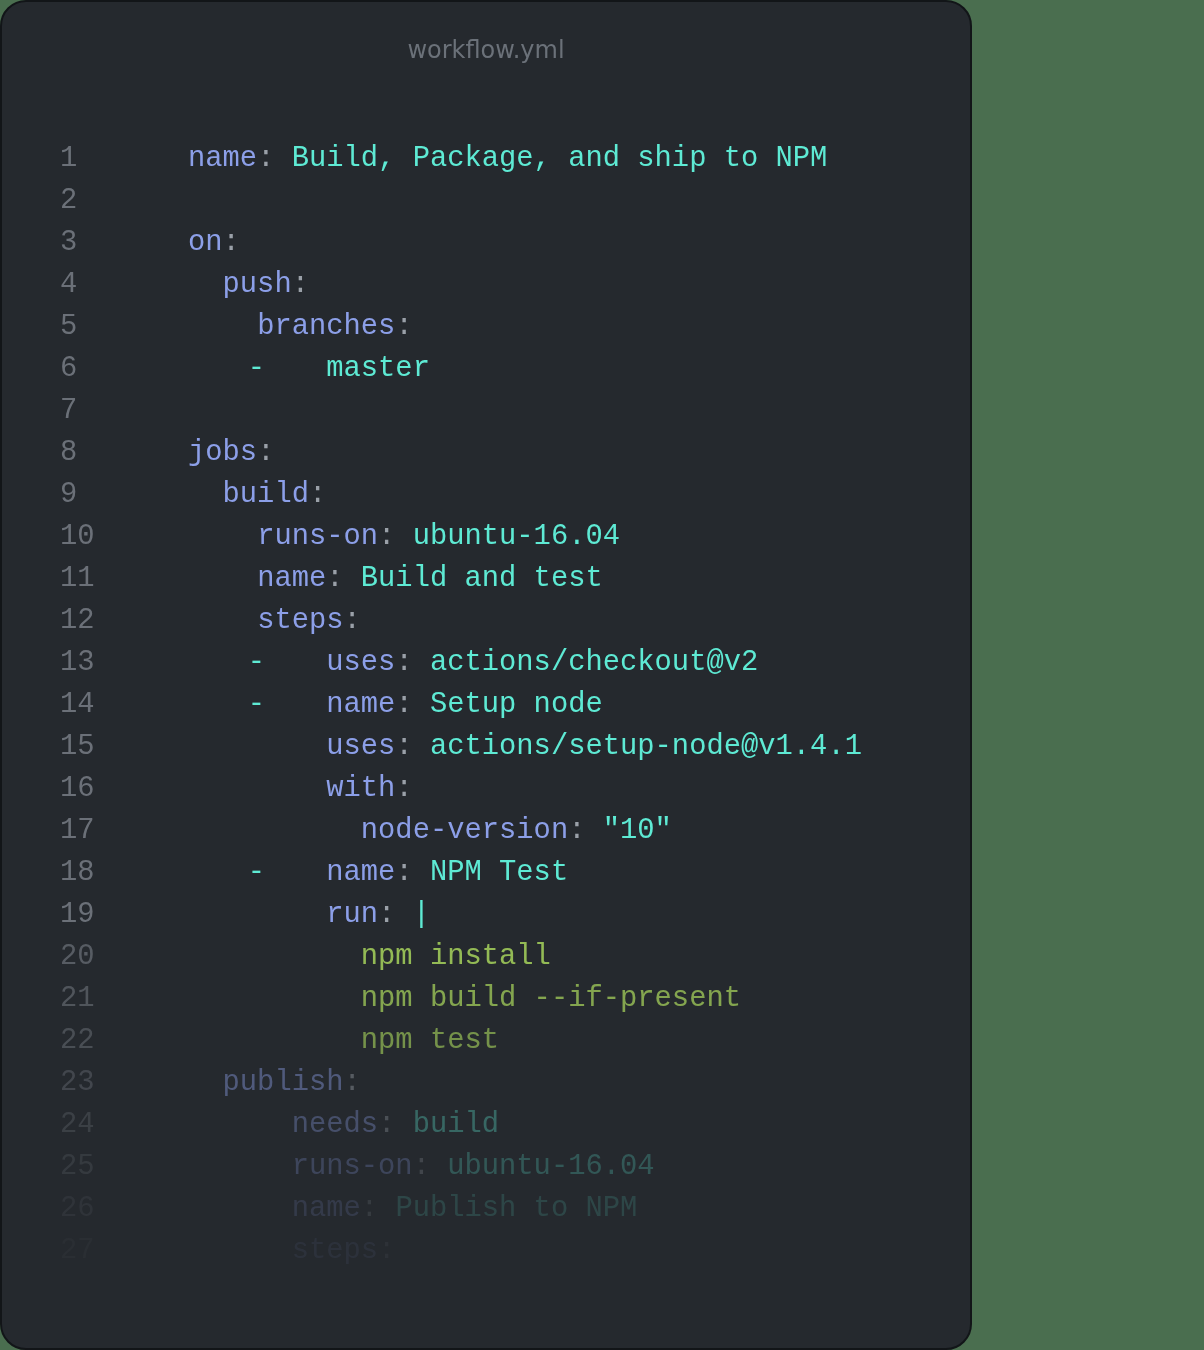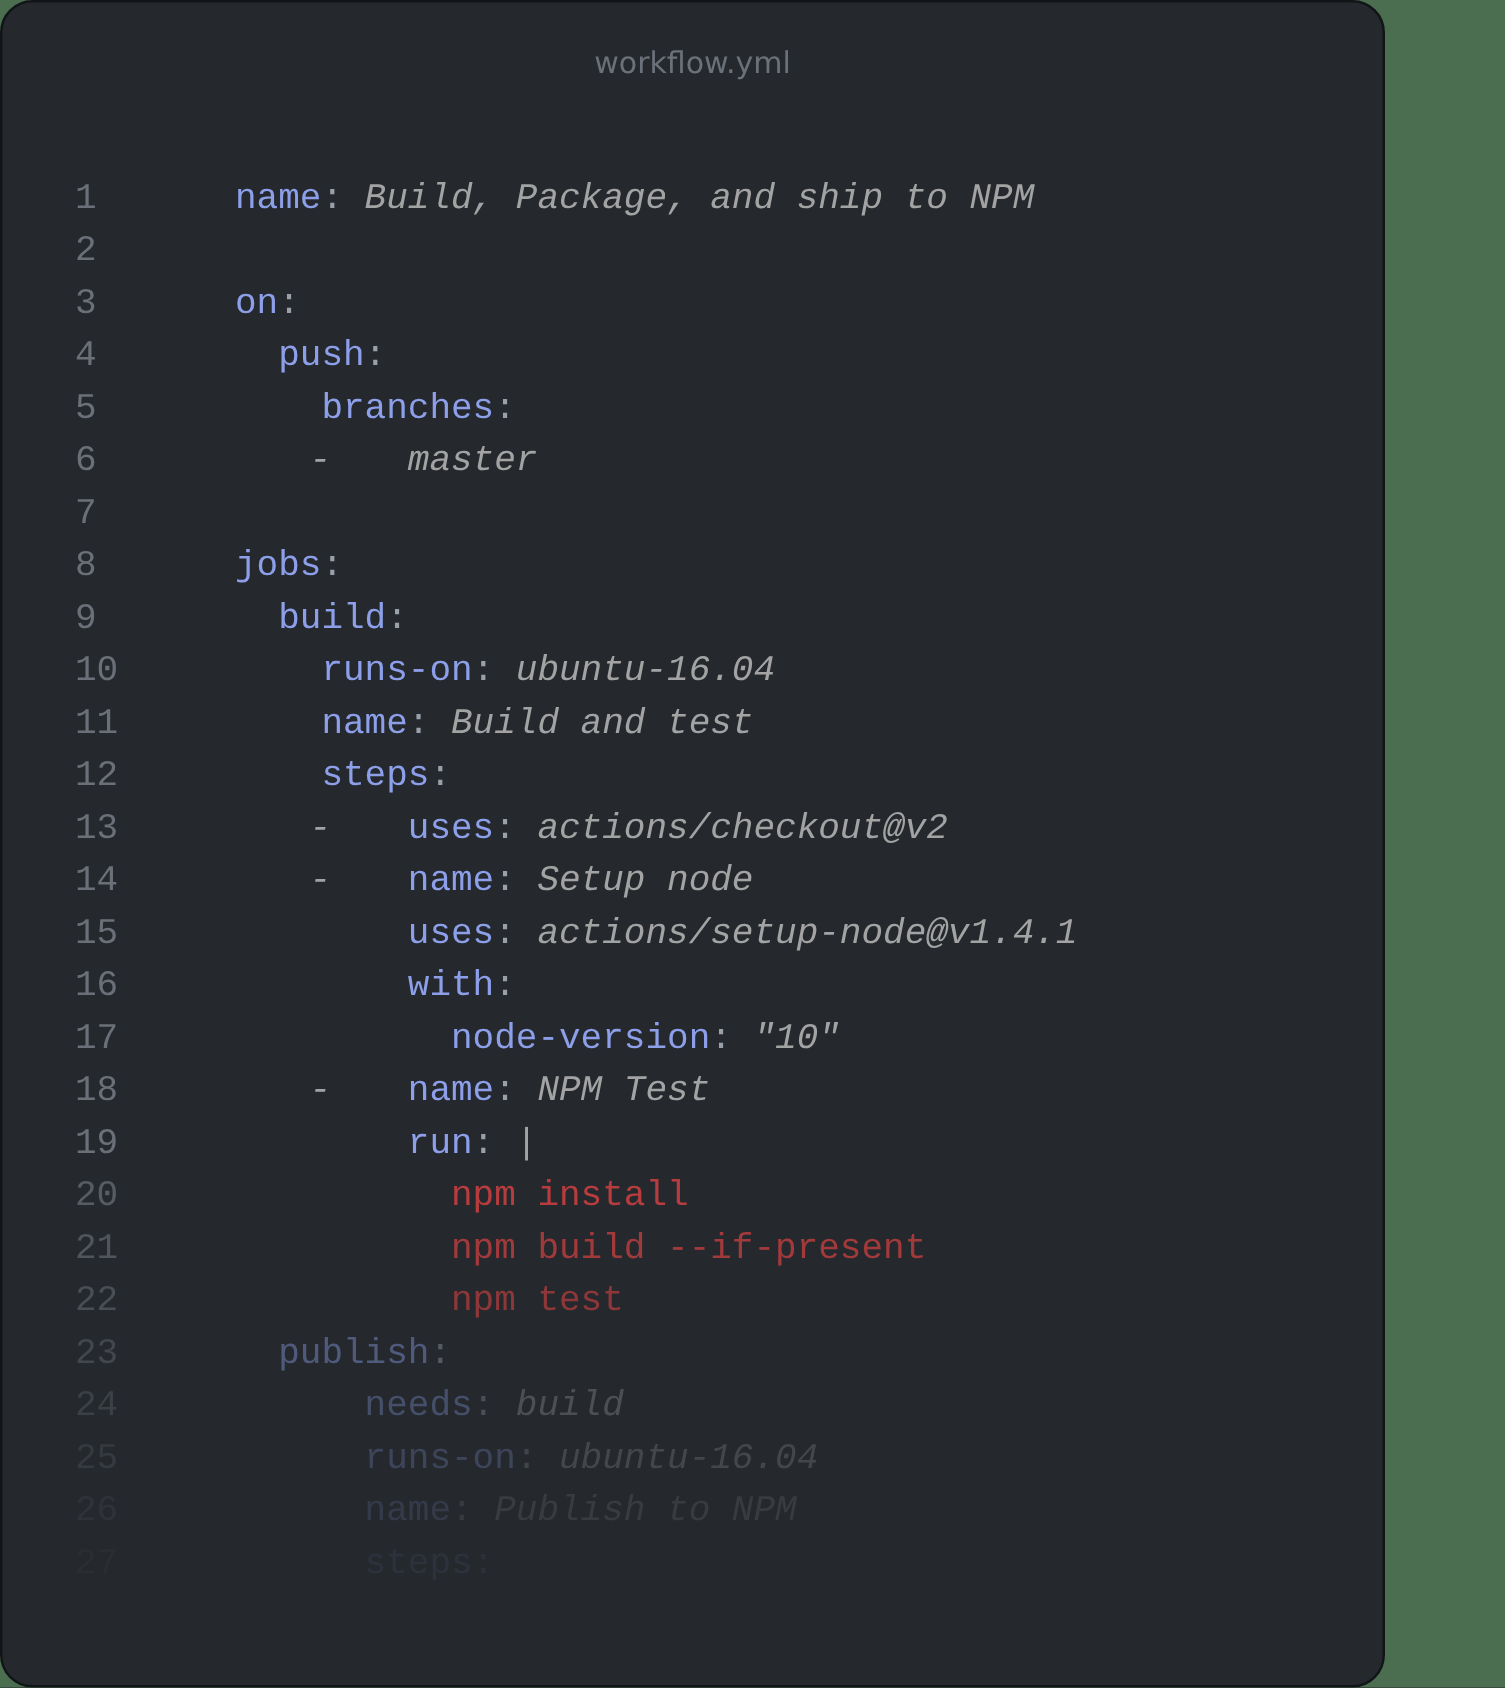--- a/index.html
+++ b/index.html
@@ -3,21 +3,21 @@
 <meta charset="utf-8">
 <style>
   html, body { margin: 0; padding: 0; }
   body {
     width: 1204px; height: 1350px;
     background: #4a6e4f;
     position: relative; overflow: hidden;
   }
   .window {
     position: absolute; left: 0; top: 0;
-    width: 1108px; height: 1350px;
+    width: 972px; height: 1350px;
     box-sizing: border-box;
     background: #25292e;
     border: 2px solid #121518;
     border-radius: 26px;
     overflow: hidden;
   }
   .title {
     position: absolute; left: 0; right: 0; top: 30px;
     text-align: center;
     font-family: "DejaVu Sans", sans-serif;
@@ -30,22 +30,22 @@
     font-family: "Liberation Mono", monospace;
     font-size: 28.8px;
     line-height: 42px;
     white-space: pre;
   }
   .line { display: flex; height: 42px; }
   .ln { width: 84px; color: #6b7078; }
   .src { color: #c7c9cc; }
   .k { color: #8c9fe8; margin-left: 44px; }
   .p { color: #9aa0a8; }
-  .v { color: #a3a3a3; font-style: italic; }
-  .s { color: #ef4444; margin-top: 16px; }
+  .v { color: #5eead4; }
+  .s { color: #bef264; margin-top: 16px; }
 </style>
 </head>
 <body>
 
 <div class="window">
   <div class="title">workflow.yml</div>
   <div class="code" id="code"><div class="line" style="opacity: 1;"><span class="ln">1</span><span class="src"><span></span><span class="v"></span><span class="k">name</span><span class="p">: </span><span class="v">Build, Package, and ship to NPM</span></span></div><div class="line" style="opacity: 1;"><span class="ln">2</span><span class="src"><span></span><span class="v"></span><span class="k"></span><span class="p"></span><span class="s"></span></span></div><div class="line" style="opacity: 1;"><span class="ln">3</span><span class="src"><span></span><span class="v"></span><span class="k">on</span><span class="p">:</span><span class="v"></span></span></div><div class="line" style="opacity: 1;"><span class="ln">4</span><span class="src"><span>  </span><span class="v"></span><span class="k">push</span><span class="p">:</span><span class="v"></span></span></div><div class="line" style="opacity: 1;"><span class="ln">5</span><span class="src"><span>    </span><span class="v"></span><span class="k">branches</span><span class="p">:</span><span class="v"></span></span></div><div class="line" style="opacity: 1;"><span class="ln">6</span><span class="src"><span>      </span><span class="v">- </span><span class="k"></span><span class="p"></span><span class="v">master</span></span></div><div class="line" style="opacity: 1;"><span class="ln">7</span><span class="src"><span></span><span class="v"></span><span class="k"></span><span class="p"></span><span class="s"></span></span></div><div class="line" style="opacity: 1;"><span class="ln">8</span><span class="src"><span></span><span class="v"></span><span class="k">jobs</span><span class="p">:</span><span class="v"></span></span></div><div class="line" style="opacity: 1;"><span class="ln">9</span><span class="src"><span>  </span><span class="v"></span><span class="k">build</span><span class="p">:</span><span class="v"></span></span></div><div class="line" style="opacity: 1;"><span class="ln">10</span><span class="src"><span>    </span><span class="v"></span><span class="k">runs-on</span><span class="p">: </span><span class="v">ubuntu-16.04</span></span></div><div class="line" style="opacity: 1;"><span class="ln">11</span><span class="src"><span>    </span><span class="v"></span><span class="k">name</span><span class="p">: </span><span class="v">Build and test</span></span></div><div class="line" style="opacity: 1;"><span class="ln">12</span><span class="src"><span>    </span><span class="v"></span><span class="k">steps</span><span class="p">:</span><span class="v"></span></span></div><div class="line" style="opacity: 1;"><span class="ln">13</span><span class="src"><span>      </span><span class="v">- </span><span class="k">uses</span><span class="p">: </span><span class="v">actions/checkout@v2</span></span></div><div class="line" style="opacity: 1;"><span class="ln">14</span><span class="src"><span>      </span><span class="v">- </span><span class="k">name</span><span class="p">: </span><span class="v">Setup node</span></span></div><div class="line" style="opacity: 1;"><span class="ln">15</span><span class="src"><span>        </span><span class="v"></span><span class="k">uses</span><span class="p">: </span><span class="v">actions/setup-node@v1.4.1</span></span></div><div class="line" style="opacity: 1;"><span class="ln">16</span><span class="src"><span>        </span><span class="v"></span><span class="k">with</span><span class="p">:</span><span class="v"></span></span></div><div class="line" style="opacity: 1;"><span class="ln">17</span><span class="src"><span>          </span><span class="v"></span><span class="k">node-version</span><span class="p">: </span><span class="v">"10"</span></span></div><div class="line" style="opacity: 1;"><span class="ln">18</span><span class="src"><span>      </span><span class="v">- </span><span class="k">name</span><span class="p">: </span><span class="v">NPM Test</span></span></div><div class="line" style="opacity: 1;"><span class="ln">19</span><span class="src"><span>        </span><span class="v"></span><span class="k">run</span><span class="p">: </span><span class="v">|</span></span></div><div class="line" style="opacity: 0.72;"><span class="ln">20</span><span class="src"><span>          </span><span class="v"></span><span class="k"></span><span class="p"></span><span class="s">npm install</span></span></div><div class="line" style="opacity: 0.62;"><span class="ln">21</span><span class="src"><span>          </span><span class="v"></span><span class="k"></span><span class="p"></span><span class="s">npm build --if-present</span></span></div><div class="line" style="opacity: 0.52;"><span class="ln">22</span><span class="src"><span>          </span><span class="v"></span><span class="k"></span><span class="p"></span><span class="s">npm test</span></span></div><div class="line" style="opacity: 0.42;"><span class="ln">23</span><span class="src"><span>  </span><span class="v"></span><span class="k">publish</span><span class="p">:</span><span class="v"></span></span></div><div class="line" style="opacity: 0.32;"><span class="ln">24</span><span class="src"><span>      </span><span class="v"></span><span class="k">needs</span><span class="p">: </span><span class="v">build</span></span></div><div class="line" style="opacity: 0.24;"><span class="ln">25</span><span class="src"><span>      </span><span class="v"></span><span class="k">runs-on</span><span class="p">: </span><span class="v">ubuntu-16.04</span></span></div><div class="line" style="opacity: 0.15;"><span class="ln">26</span><span class="src"><span>      </span><span class="v"></span><span class="k">name</span><span class="p">: </span><span class="v">Publish to NPM</span></span></div><div class="line" style="opacity: 0.07;"><span class="ln">27</span><span class="src"><span>      </span><span class="v"></span><span class="k">steps</span><span class="p">:</span><span class="v"></span></span></div></div>
 </div>
 
 </body></html>

